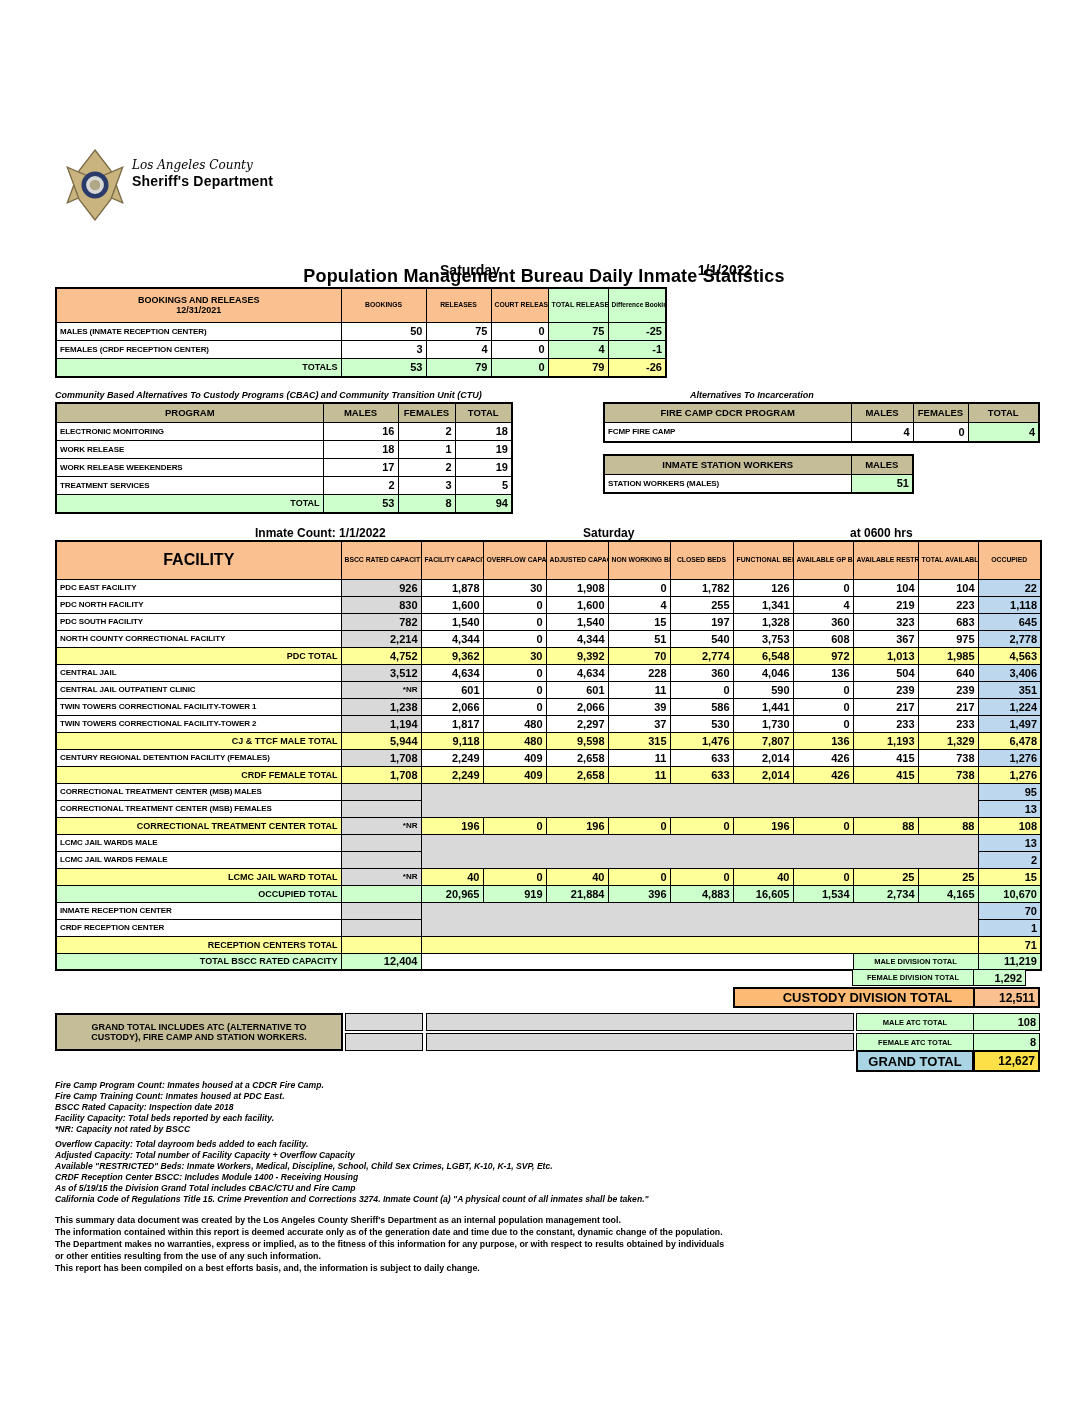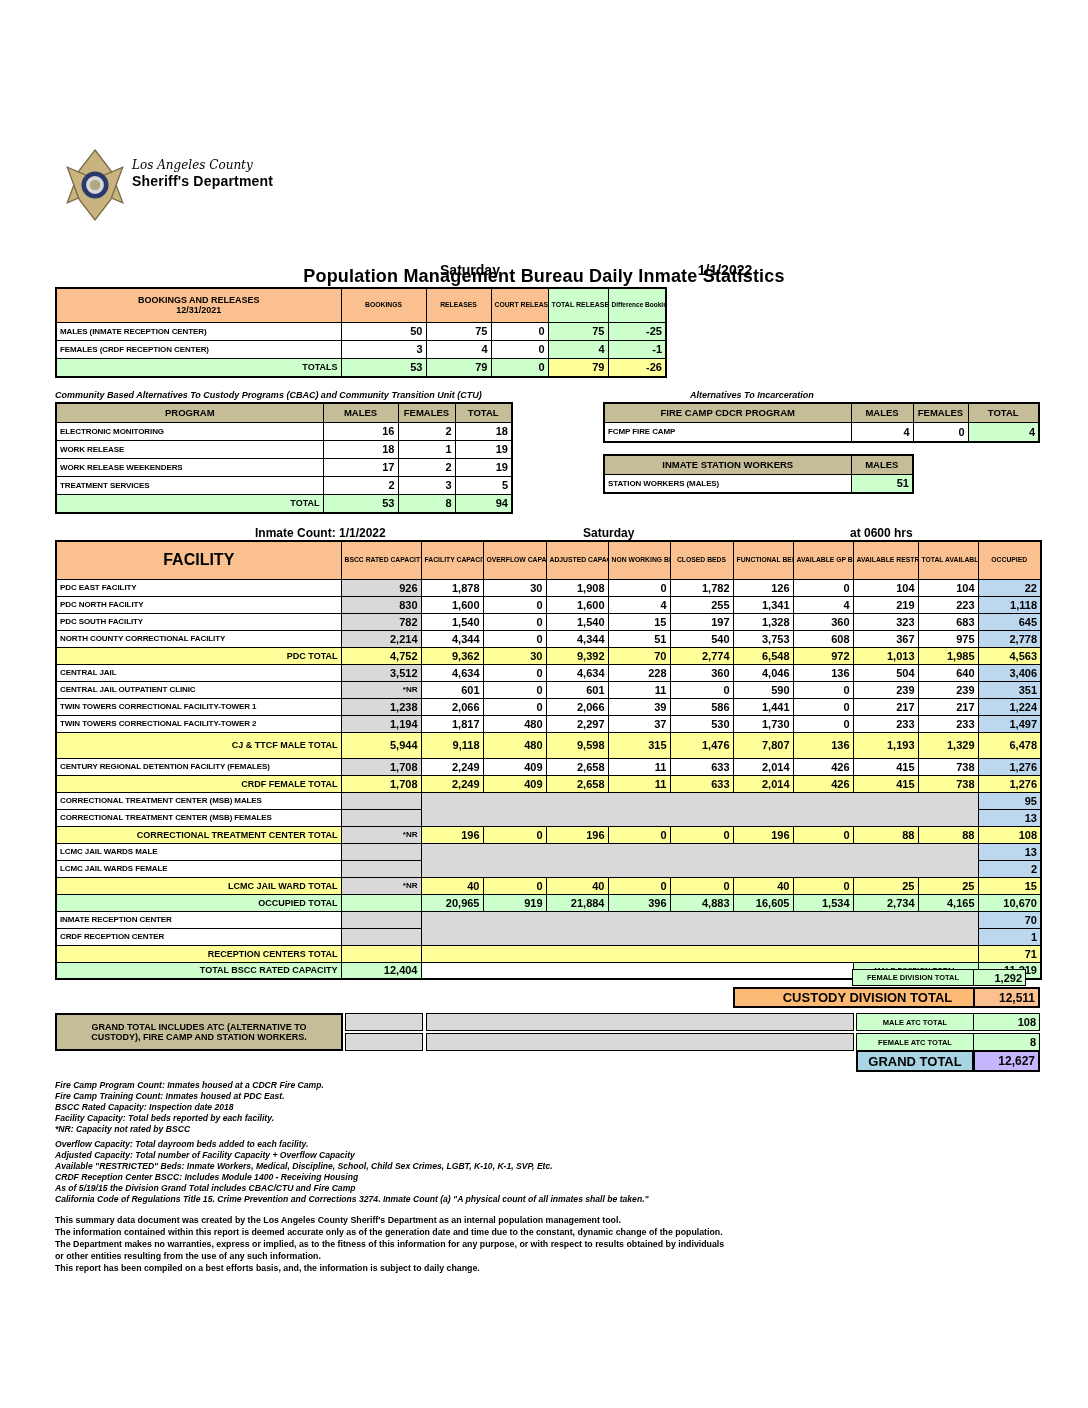--- a/index.html
+++ b/index.html
@@ -361,21 +361,21 @@
           <td class="num">480</td>
           <td class="num">2,297</td>
           <td class="num">37</td>
           <td class="num">530</td>
           <td class="num">1,730</td>
           <td class="num">0</td>
           <td class="num">233</td>
           <td class="num">233</td>
           <td class="num blue">1,497</td>
         </tr>
-        <tr style="height: 26px;">
+        <tr style="height: 17px;">
           <td class="tot-lbl yellow">CJ &amp; TTCF MALE TOTAL</td>
           <td class="num yellow">5,944</td>
           <td class="num yellow">9,118</td>
           <td class="num yellow">480</td>
           <td class="num yellow">9,598</td>
           <td class="num yellow">315</td>
           <td class="num yellow">1,476</td>
           <td class="num yellow">7,807</td>
           <td class="num yellow">136</td>
           <td class="num yellow">1,193</td>
@@ -515,21 +515,21 @@
   </div>
   <div class="box gray" style="left:345px;top:1013px;width:78px;height:18px;"></div>
   <div class="box gray" style="left:426px;top:1013px;width:428px;height:18px;"></div>
   <div class="box gray" style="left:345px;top:1033px;width:78px;height:18px;"></div>
   <div class="box gray" style="left:426px;top:1033px;width:428px;height:18px;"></div>
   <div class="box lbl-c green" style="left:856px;top:1013px;width:118px;height:18px;font-size:7.5px;">MALE ATC TOTAL</div>
   <div class="box val-r green" style="left:973px;top:1013px;width:67px;height:18px;">108</div>
   <div class="box lbl-c green" style="left:856px;top:1033px;width:118px;height:18px;font-size:7.5px;">FEMALE ATC TOTAL</div>
   <div class="box val-r green" style="left:973px;top:1033px;width:67px;height:18px;">8</div>
   <div class="box lbl-c" style="left:856px;top:1050px;width:118px;height:22px;font-size:13px;background:#A8D4E4;border-width:2px;">GRAND TOTAL</div>
-  <div class="box val-r" style="left:973px;top:1050px;width:67px;height:22px;background:#c4b5fd;border-width:2px;font-size:12px;">12,627</div>
+  <div class="box val-r" style="left:973px;top:1050px;width:67px;height:22px;background:#fde047;border-width:2px;font-size:12px;">12,627</div>
 
   <div class="abs footnotes" style="left:55px;top:1080px;" id="footnotes">
       <div>Fire Camp Program Count: Inmates housed at a CDCR Fire Camp.</div>
       <div>Fire Camp Training Count: Inmates housed at PDC East.</div>
       <div>BSCC Rated Capacity: Inspection date 2018</div>
       <div>Facility Capacity: Total beds reported by each facility.</div>
       <div>*NR: Capacity not rated by BSCC</div>
       <div class="fn-gap"></div>
       <div>Overflow Capacity: Total dayroom beds added to each facility.</div>
       <div>Adjusted Capacity: Total number of Facility Capacity + Overflow Capacity</div>

